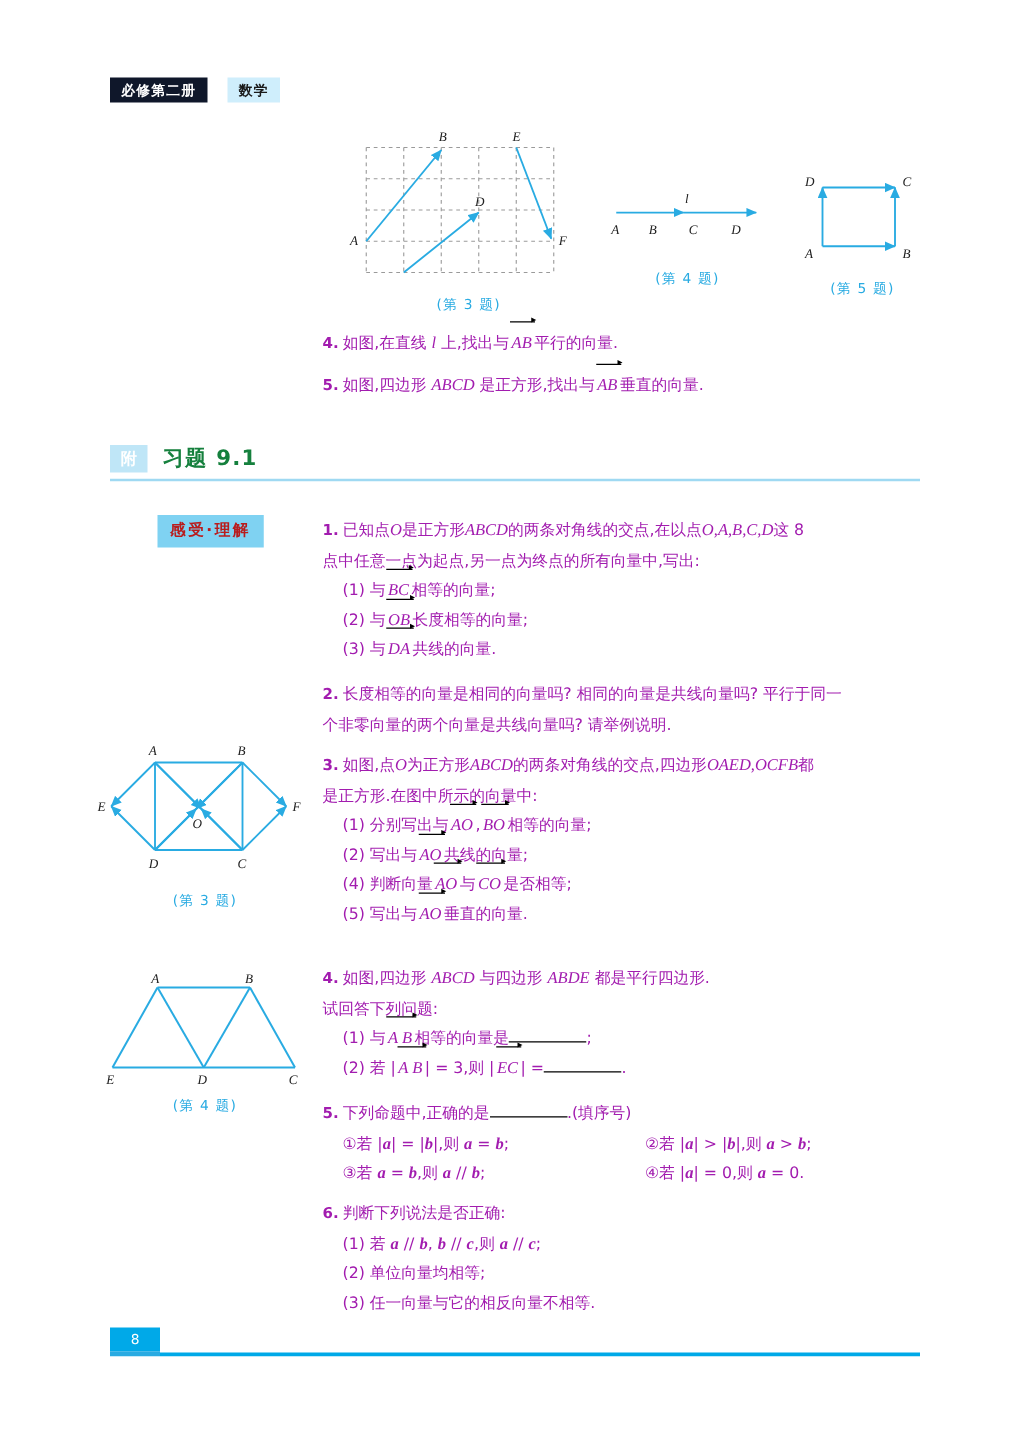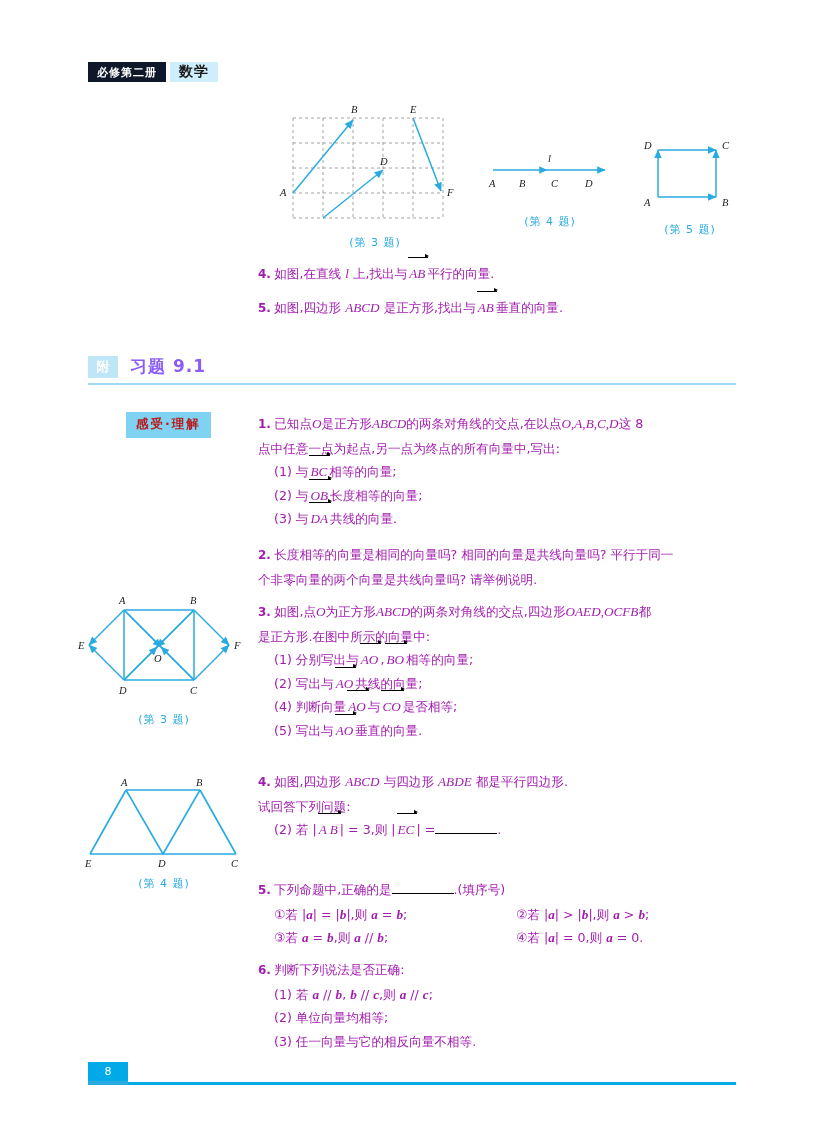--- a/index.html
+++ b/index.html
@@ -37,27 +37,27 @@
     font-weight: bold;
     letter-spacing: 1px;
     display: flex;
     align-items: center;
     padding: 0 9px;
   }
   .hdr-badge-sub {
     background: #cfeefc;
     color: #1a1a1a;
     font-family: "DejaVu Sans", sans-serif;
-    font-size: 14px;
+    font-size: 11px;
     font-weight: bold;
     letter-spacing: 1px;
     display: flex;
     align-items: center;
     padding: 0 9px;
-    margin-left: 4px;
+    margin-left: 16px;
   }
 
   
   .topfigs {
     position: absolute;
     left: 255px;
     top: 100px;
     width: 500px;
     height: 150px;
   }
@@ -140,21 +140,21 @@
     font-size: 13px;
     font-weight: bold;
     display: flex;
     align-items: center;
     justify-content: center;
   }
   .sec-title {
     position: absolute;
     left: 42px;
     top: -1px;
-    color: #8b5cf6;
+    color: #15803d;
     font-family: "DejaVu Sans", sans-serif;
     font-size: 17px;
     font-weight: bold;
     letter-spacing: 1px;
   }
   .sec-rule {
     position: absolute;
     left: 0;
     top: 27px;
     width: 648px;
@@ -400,20 +400,23 @@
     </svg>
     <div class="figcap" style="width:172px; margin-top:2px;">(第 3 题)</div>
   </div>
 
   <div class="qblock" style="left:258px; top:770px; width:490px;">
     <div class="row">
       <span class="qnum">4.</span>
       <span class="cn">如图,四边形 </span><span class="mi">ABCD</span><span class="cn"> 与四边形 </span><span class="mi">ABDE</span><span class="cn"> 都是平行四边形.</span>
     </div>
     <div class="row cn">试回答下列问题:</div>
+    <div class="row sub-item">
+      <span class="cn">(1) 与</span><span class="vec">A B</span><span class="cn">相等的向量是</span><span class="blank"></span><span class="cn">;</span>
+    </div>
     <div class="row sub-item">
       <span class="cn">(2) 若 |</span><span class="vec">A B</span><span class="cn">| = 3,则 |</span><span class="vec">EC</span><span class="cn">| =</span><span class="blank"></span><span class="cn">.</span>
     </div>
   </div>
 
   <div class="leftfig" style="left:78px; top:778px;">
     <svg width="172" height="90" viewBox="0 0 172 90">
       <g stroke="#29abe2" stroke-width="1.6" fill="none">
         <line x1="12" y1="76" x2="158" y2="76"></line>
         <line x1="48" y1="12" x2="122" y2="12"></line>

